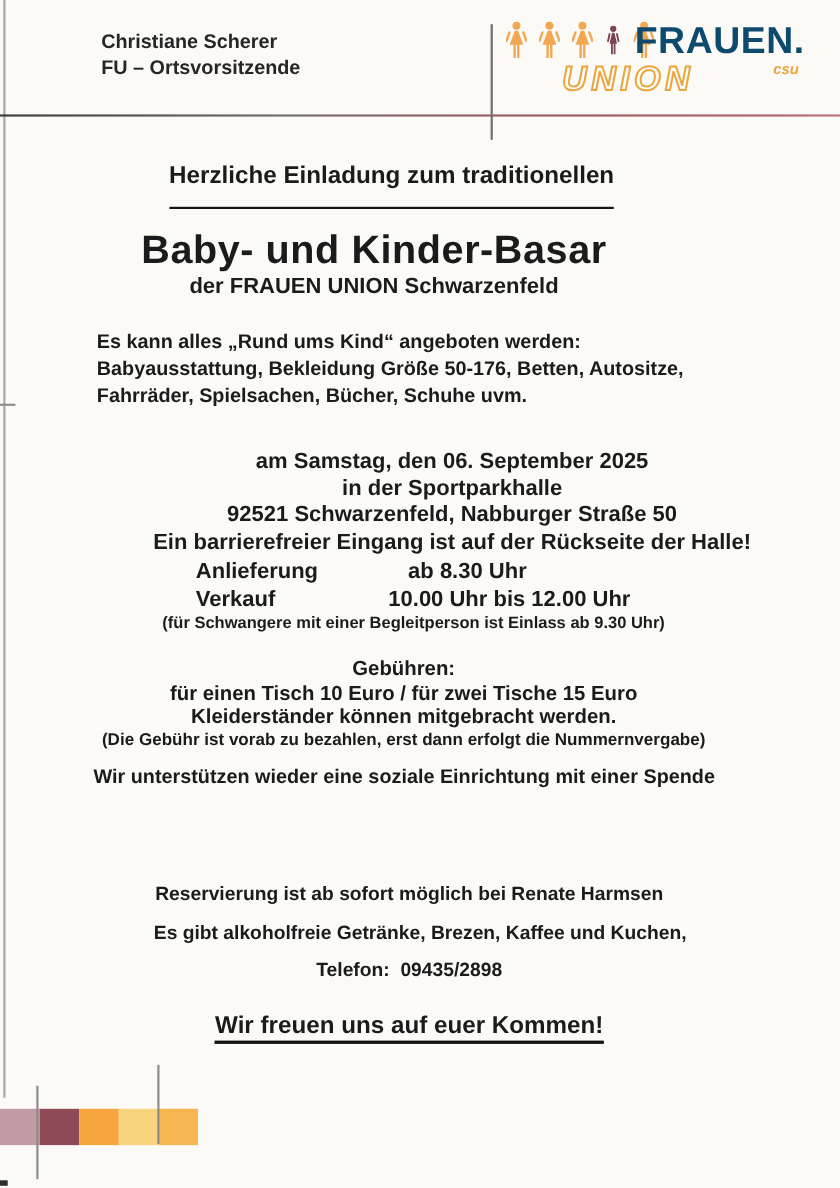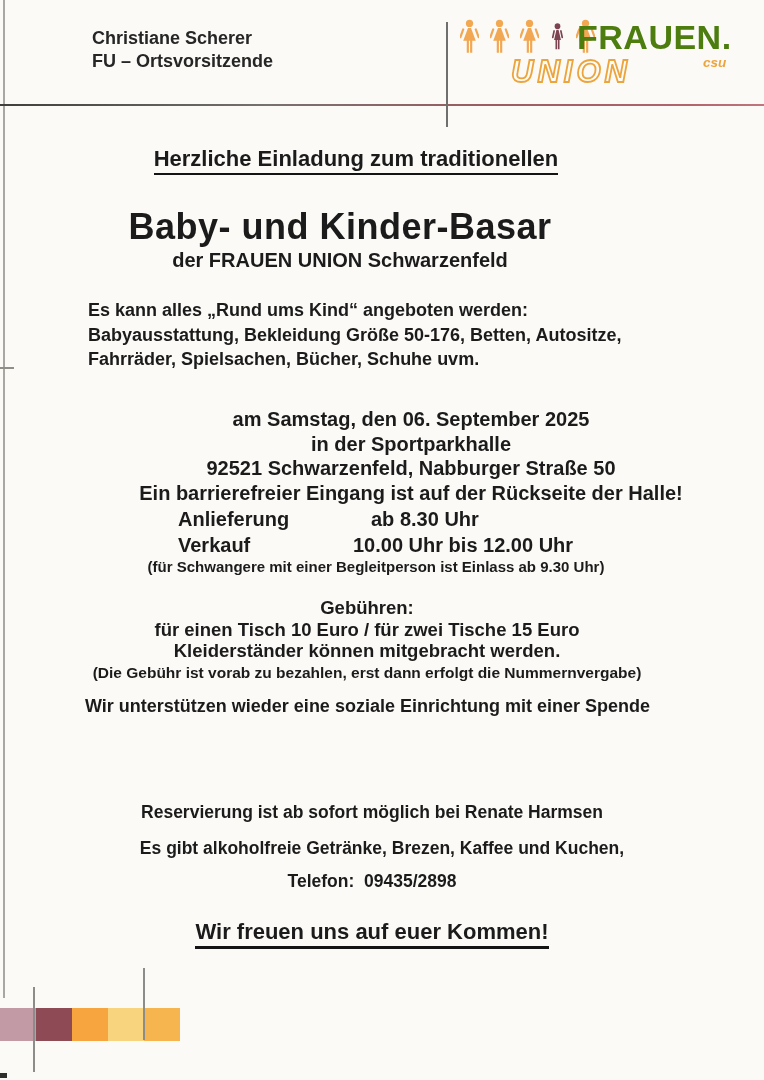--- a/index.html
+++ b/index.html
@@ -29,21 +29,21 @@
   
   .contact { left: 92px; top: 27px; font-size: 18px; line-height: 23px; color: #262626; }
   .logo { left: 455px; top: 12px; width: 305px; height: 86px; }
   .figures { position: absolute; left: 5px; top: 6px; display: flex; gap: 11px; }
   .figures svg { display: block; }
   .brand-top { position: absolute; left: 122px; top: 6px; font-size: 34px; letter-spacing: 0.5px; }
   .brand-bottom-svg { position: absolute; left: 52px; top: 40px; }
 
   
   .intro { top: 146px; transform: translateX(-26px); font-size: 22px; }
-  .intro span { border-bottom: 2.5px solid #141414; padding-bottom: 2px; }
+  .intro span { border-bottom: 2.5px solid #141414; padding-bottom: 17px; }
   .main-title { top: 206px; transform: translateX(-42px); font-size: 36px; letter-spacing: 0.5px; }
   .subtitle { top: 249px; transform: translateX(-42px); font-size: 20px; }
 
   
   .offer { left: 88px; top: 298px; font-size: 18px; line-height: 24.5px; }
   .event { top: 407px; font-size: 20px; line-height: 24.5px; margin-left: 29px; }
   .schedule-label { font-size: 20px; line-height: 26px; }
   .schedule-value { font-size: 20px; line-height: 26px; }
   .schedule-note { top: 558px; font-size: 15px; transform: translateX(-6px); }
   .fees { top: 597px; font-size: 18.5px; line-height: 21.5px; transform: translateX(-15px); }
@@ -107,21 +107,21 @@
     </svg>
     <svg width="19" height="37" viewBox="0 0 20 36">
       <g style="fill: rgb(242, 168, 83);">
         <circle cx="10" cy="4.2" r="3.8"></circle>
         <rect x="2.6" y="9.5" width="2.3" height="11" rx="1.1" transform="rotate(20 3.7 9.5)"></rect>
         <rect x="15.1" y="9.5" width="2.3" height="11" rx="1.1" transform="rotate(-20 16.2 9.5)"></rect>
         <path d="M8.4 9 L11.6 9 L16.6 22.5 L12.9 22.5 L12.9 35 L10.6 35 L10.6 22.5 L9.4 22.5 L9.4 35 L7.1 35 L7.1 22.5 L3.4 22.5 Z"></path>
       </g>
     </svg>
   </div>
-  <div class="brand-top" style="color: #4d7c0f;">FRAUEN.</div>
+  <div class="brand-top" style="color: #0c4a6e;">FRAUEN.</div>
   <svg class="brand-bottom-svg" width="250" height="40" viewBox="0 0 250 40">
     <text x="4" y="30" font-family="Liberation Sans, DejaVu Sans, sans-serif" font-size="31" font-weight="bold" font-style="italic" letter-spacing="4" fill="#fdfcf7" stroke-width="1.8" stroke="#eca43d">UNION</text>
     <text x="196" y="15" font-family="Liberation Sans, DejaVu Sans, sans-serif" font-size="13.5" font-weight="bold" font-style="italic" fill="#eca43d">csu</text>
   </svg>
 </div>
 
 <div class="abs center intro">
   <span>Herzliche Einladung zum traditionellen</span>
 </div>
 <div class="abs center main-title">Baby- und Kinder-Basar</div>

